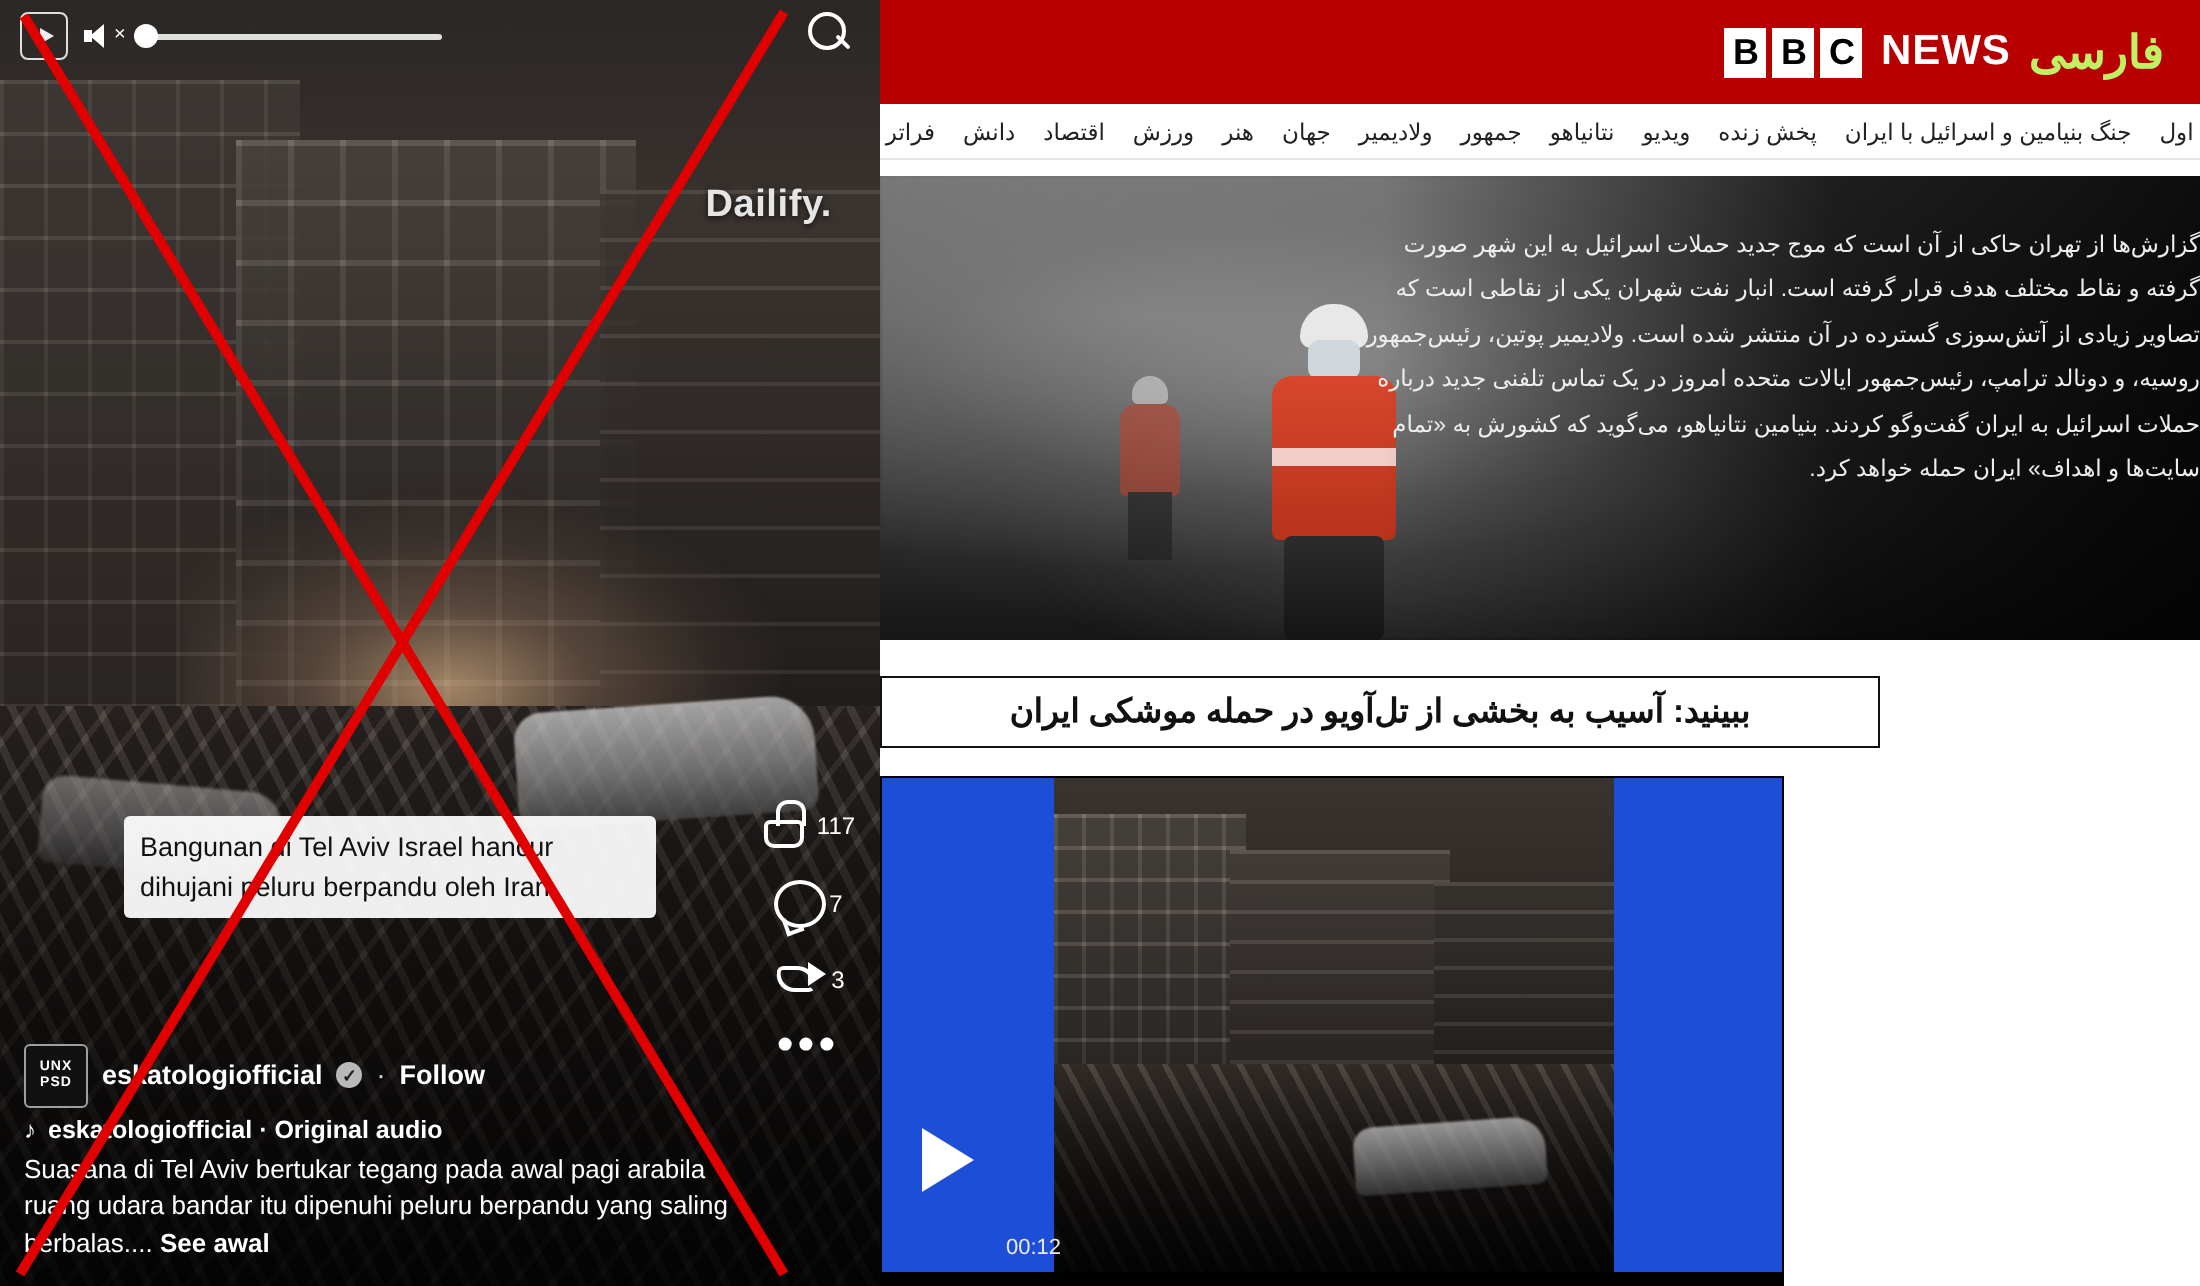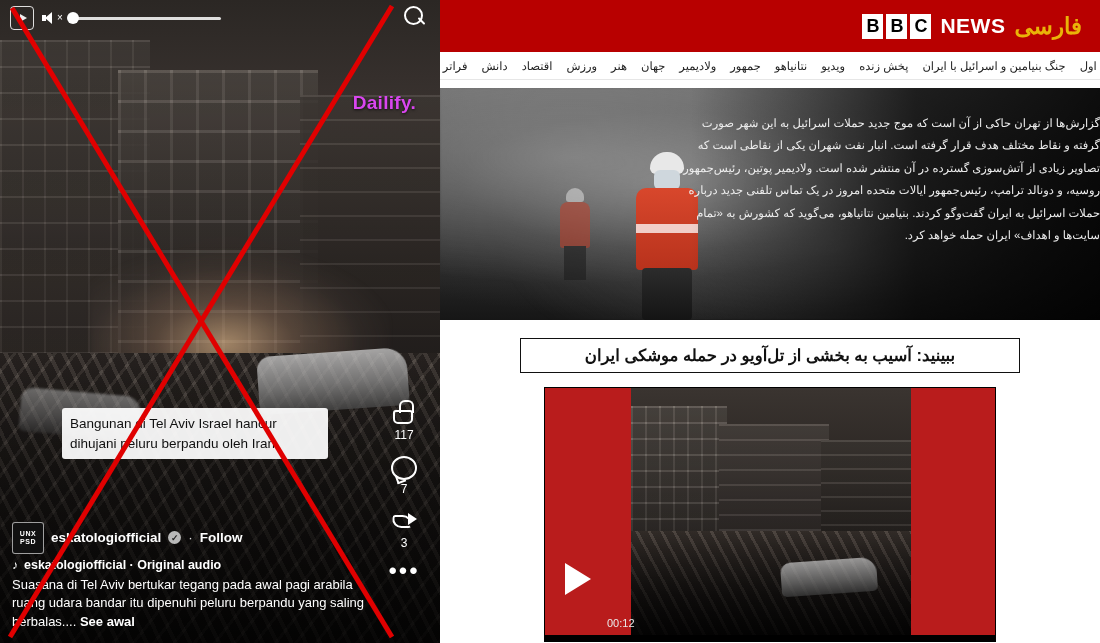--- a/index.html
+++ b/index.html
@@ -184,21 +184,21 @@
     left: 13px; top: 14px;
     width: 9px; height: 2px;
     background: #fff;
     transform: rotate(45deg);
     border-radius: 2px;
   }
 
   .watermark {
     position: absolute;
     right: 24px; top: 92px;
-    color: #d946ef;
+    color: #e5e5e5;
     font-size: 19px;
     font-weight: bold;
     letter-spacing: .3px;
     text-shadow: 0 1px 3px rgba(0,0,0,.7);
     z-index: 5;
   }
 
   
   .caption-bubble {
     position: absolute;
@@ -219,21 +219,21 @@
     position: absolute;
     right: 8px; top: 400px;
     width: 56px;
     display: flex;
     flex-direction: column;
     align-items: center;
     gap: 14px;
     color: #fff;
     z-index: 6;
   }
-  .rail-item { display: flex; flex-direction: column; align-items: center; gap: 2px; text-align: right; }
+  .rail-item { display: flex; flex-direction: row; align-items: center; gap: 2px; text-align: right; }
   .rail-count { font-size: 12px; }
   .icon-thumb {
     width: 26px; height: 26px;
     position: relative;
   }
   .icon-thumb:before {
     content: "";
     position: absolute;
     left: 8px; top: 0;
     width: 11px; height: 11px;
@@ -377,21 +377,21 @@
     justify-content: flex-end;
     padding-right: 18px;
     box-sizing: border-box;
   }
   .bbc-brand {
     display: flex;
     align-items: center;
     gap: 9px;
   }
   .bbc-farsi {
-    color: #eab308;
+    color: #bef264;
     font-size: 23px;
     font-weight: bold;
     direction: rtl;
   }
   .bbc-news-word {
     color: #fff;
     font-size: 21px;
     font-weight: bold;
     letter-spacing: .5px;
   }
@@ -529,38 +529,38 @@
     line-height: 1.95;
     color: #ededed;
     margin: 0;
   }
 
   
   .video-section {
     padding: 18px 0 0 0;
     display: flex;
     flex-direction: column;
-    align-items: center;
+    align-items: flex-start;
   }
   .video-heading {
     direction: rtl;
     font-size: 16.5px;
     font-weight: bold;
     color: #111;
     border: 1.5px solid #111;
     padding: 7px 14px;
     width: 500px;
     box-sizing: border-box;
     text-align: center;
   }
   .video-frame {
     margin-top: 14px;
     width: 452px;
     height: 255px;
-    background: #b91c1c;
+    background: #1d4ed8;
     position: relative;
     overflow: hidden;
     border: 1px solid #000;
     box-sizing: border-box;
   }
   .vf-scene {
     position: absolute;
     left: 86px; top: 0;
     width: 280px; height: 100%;
     background:

